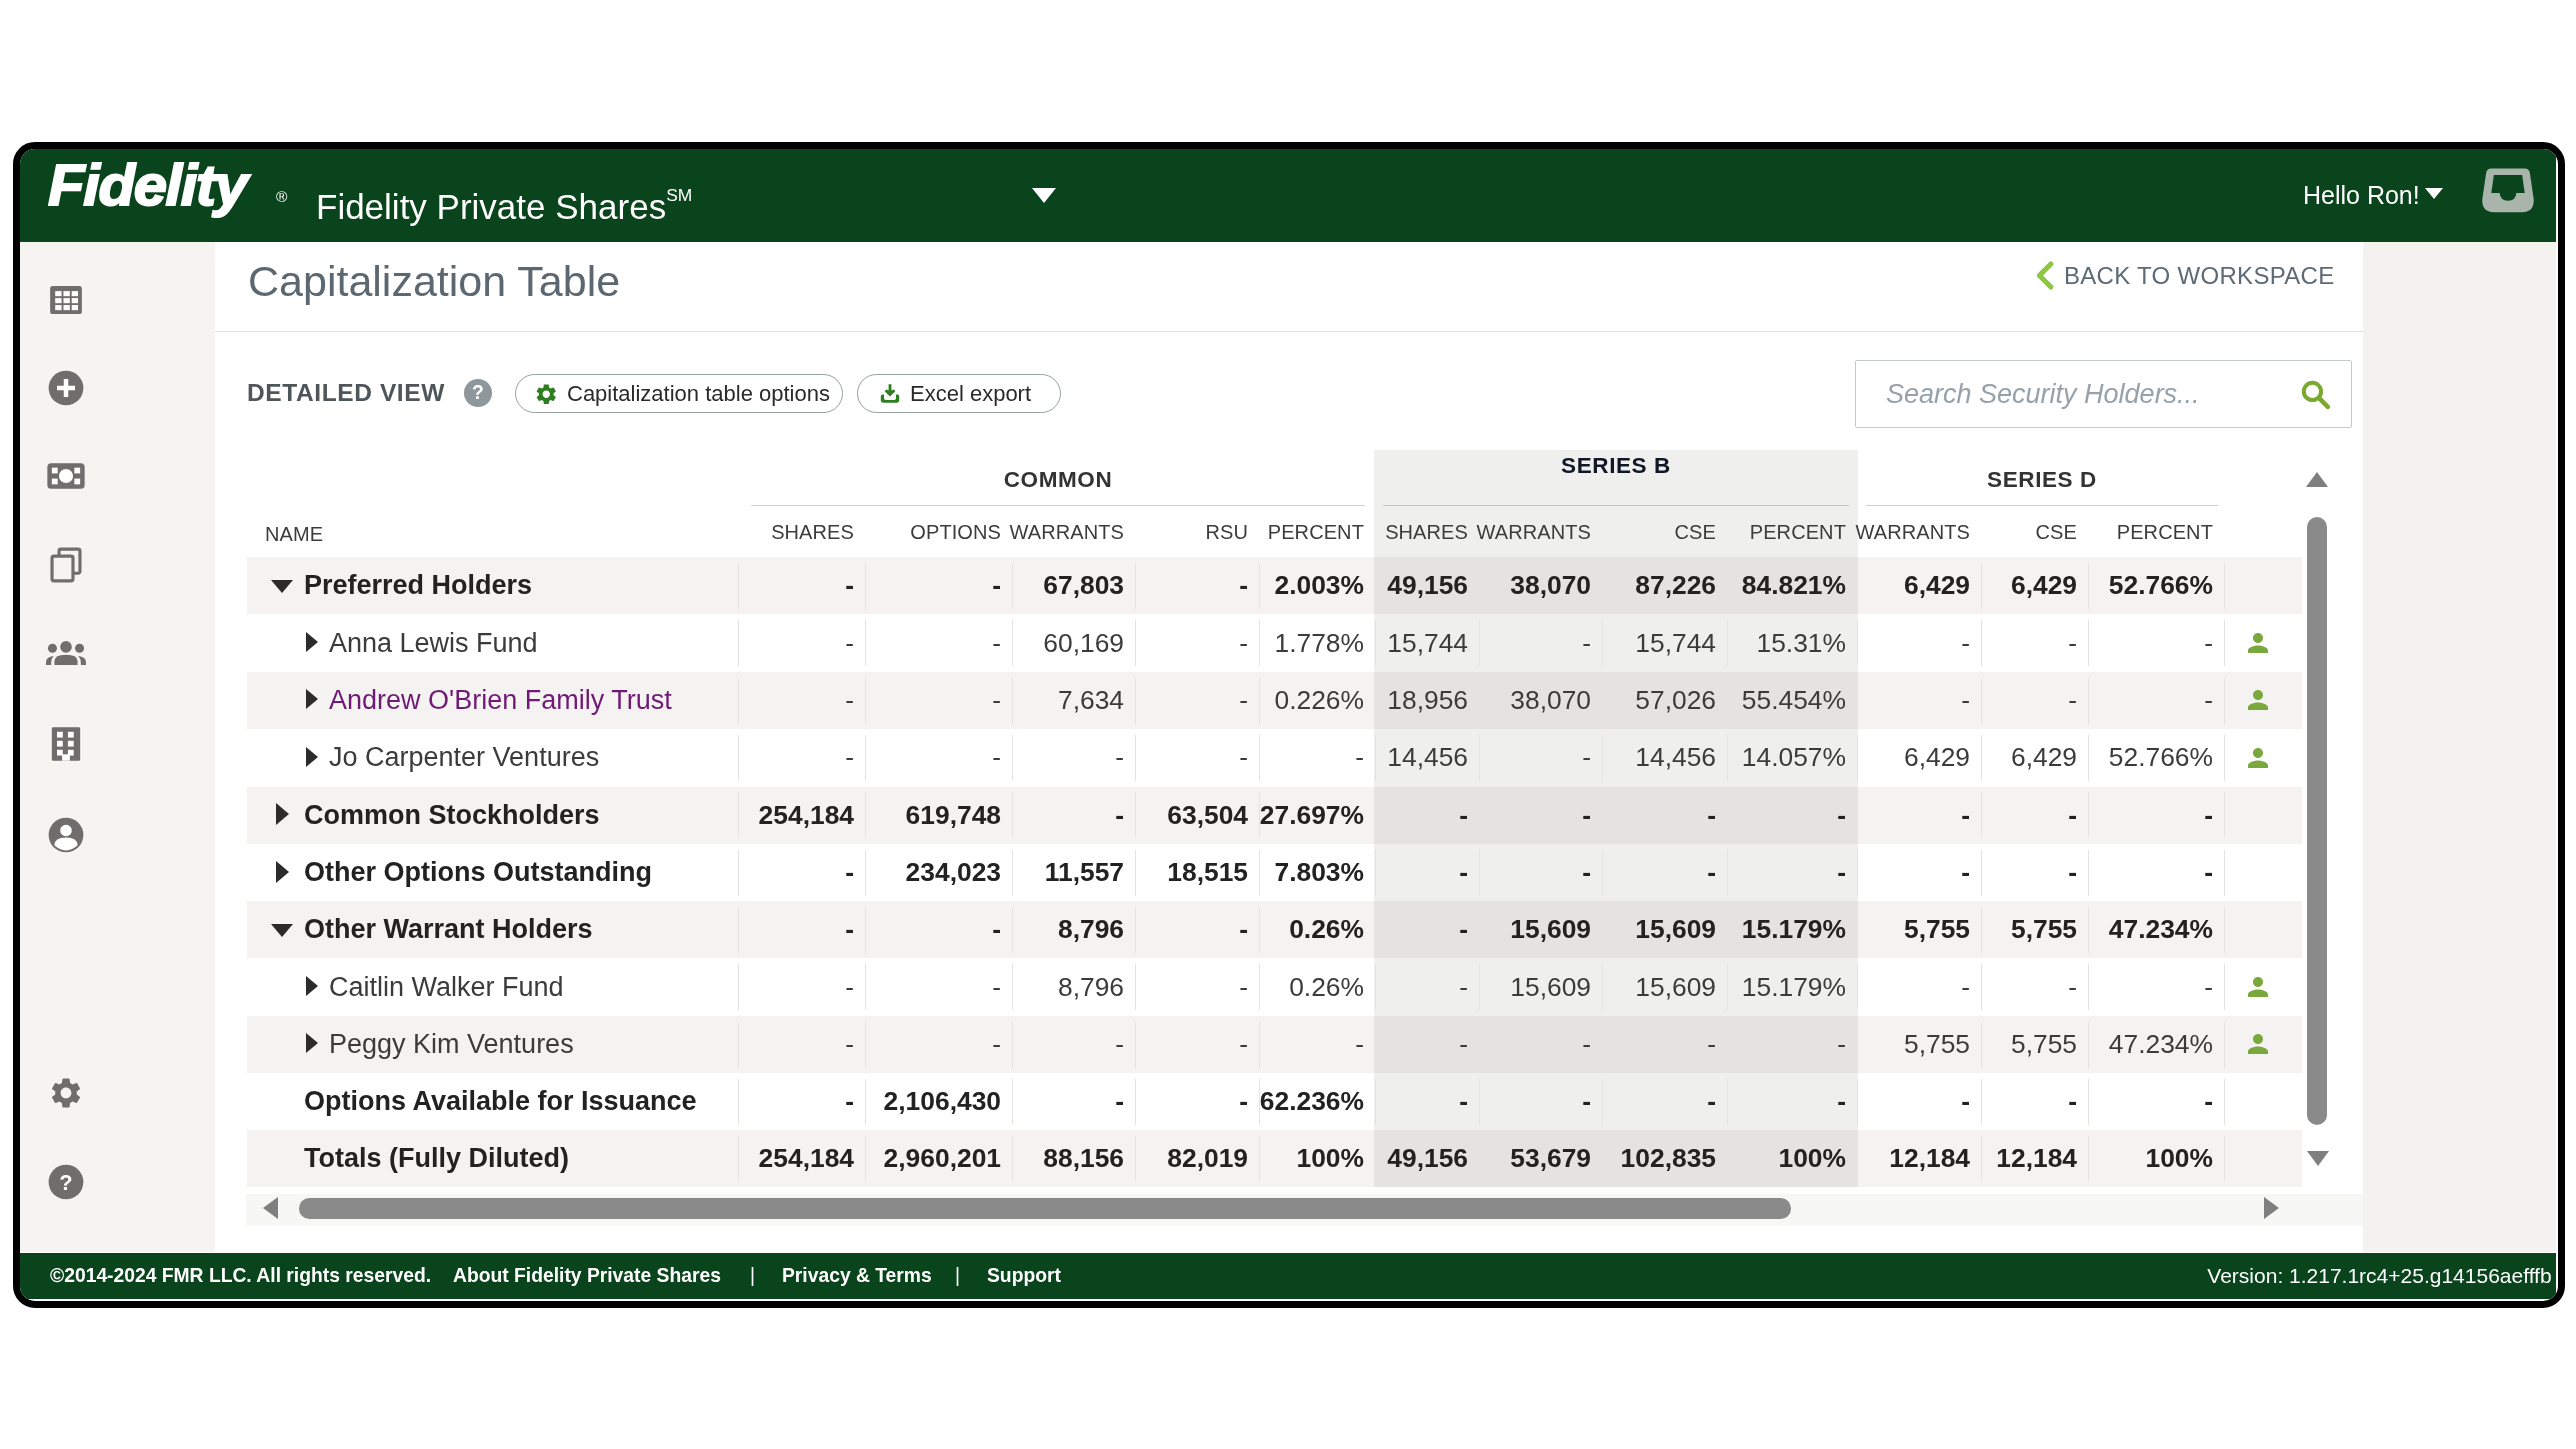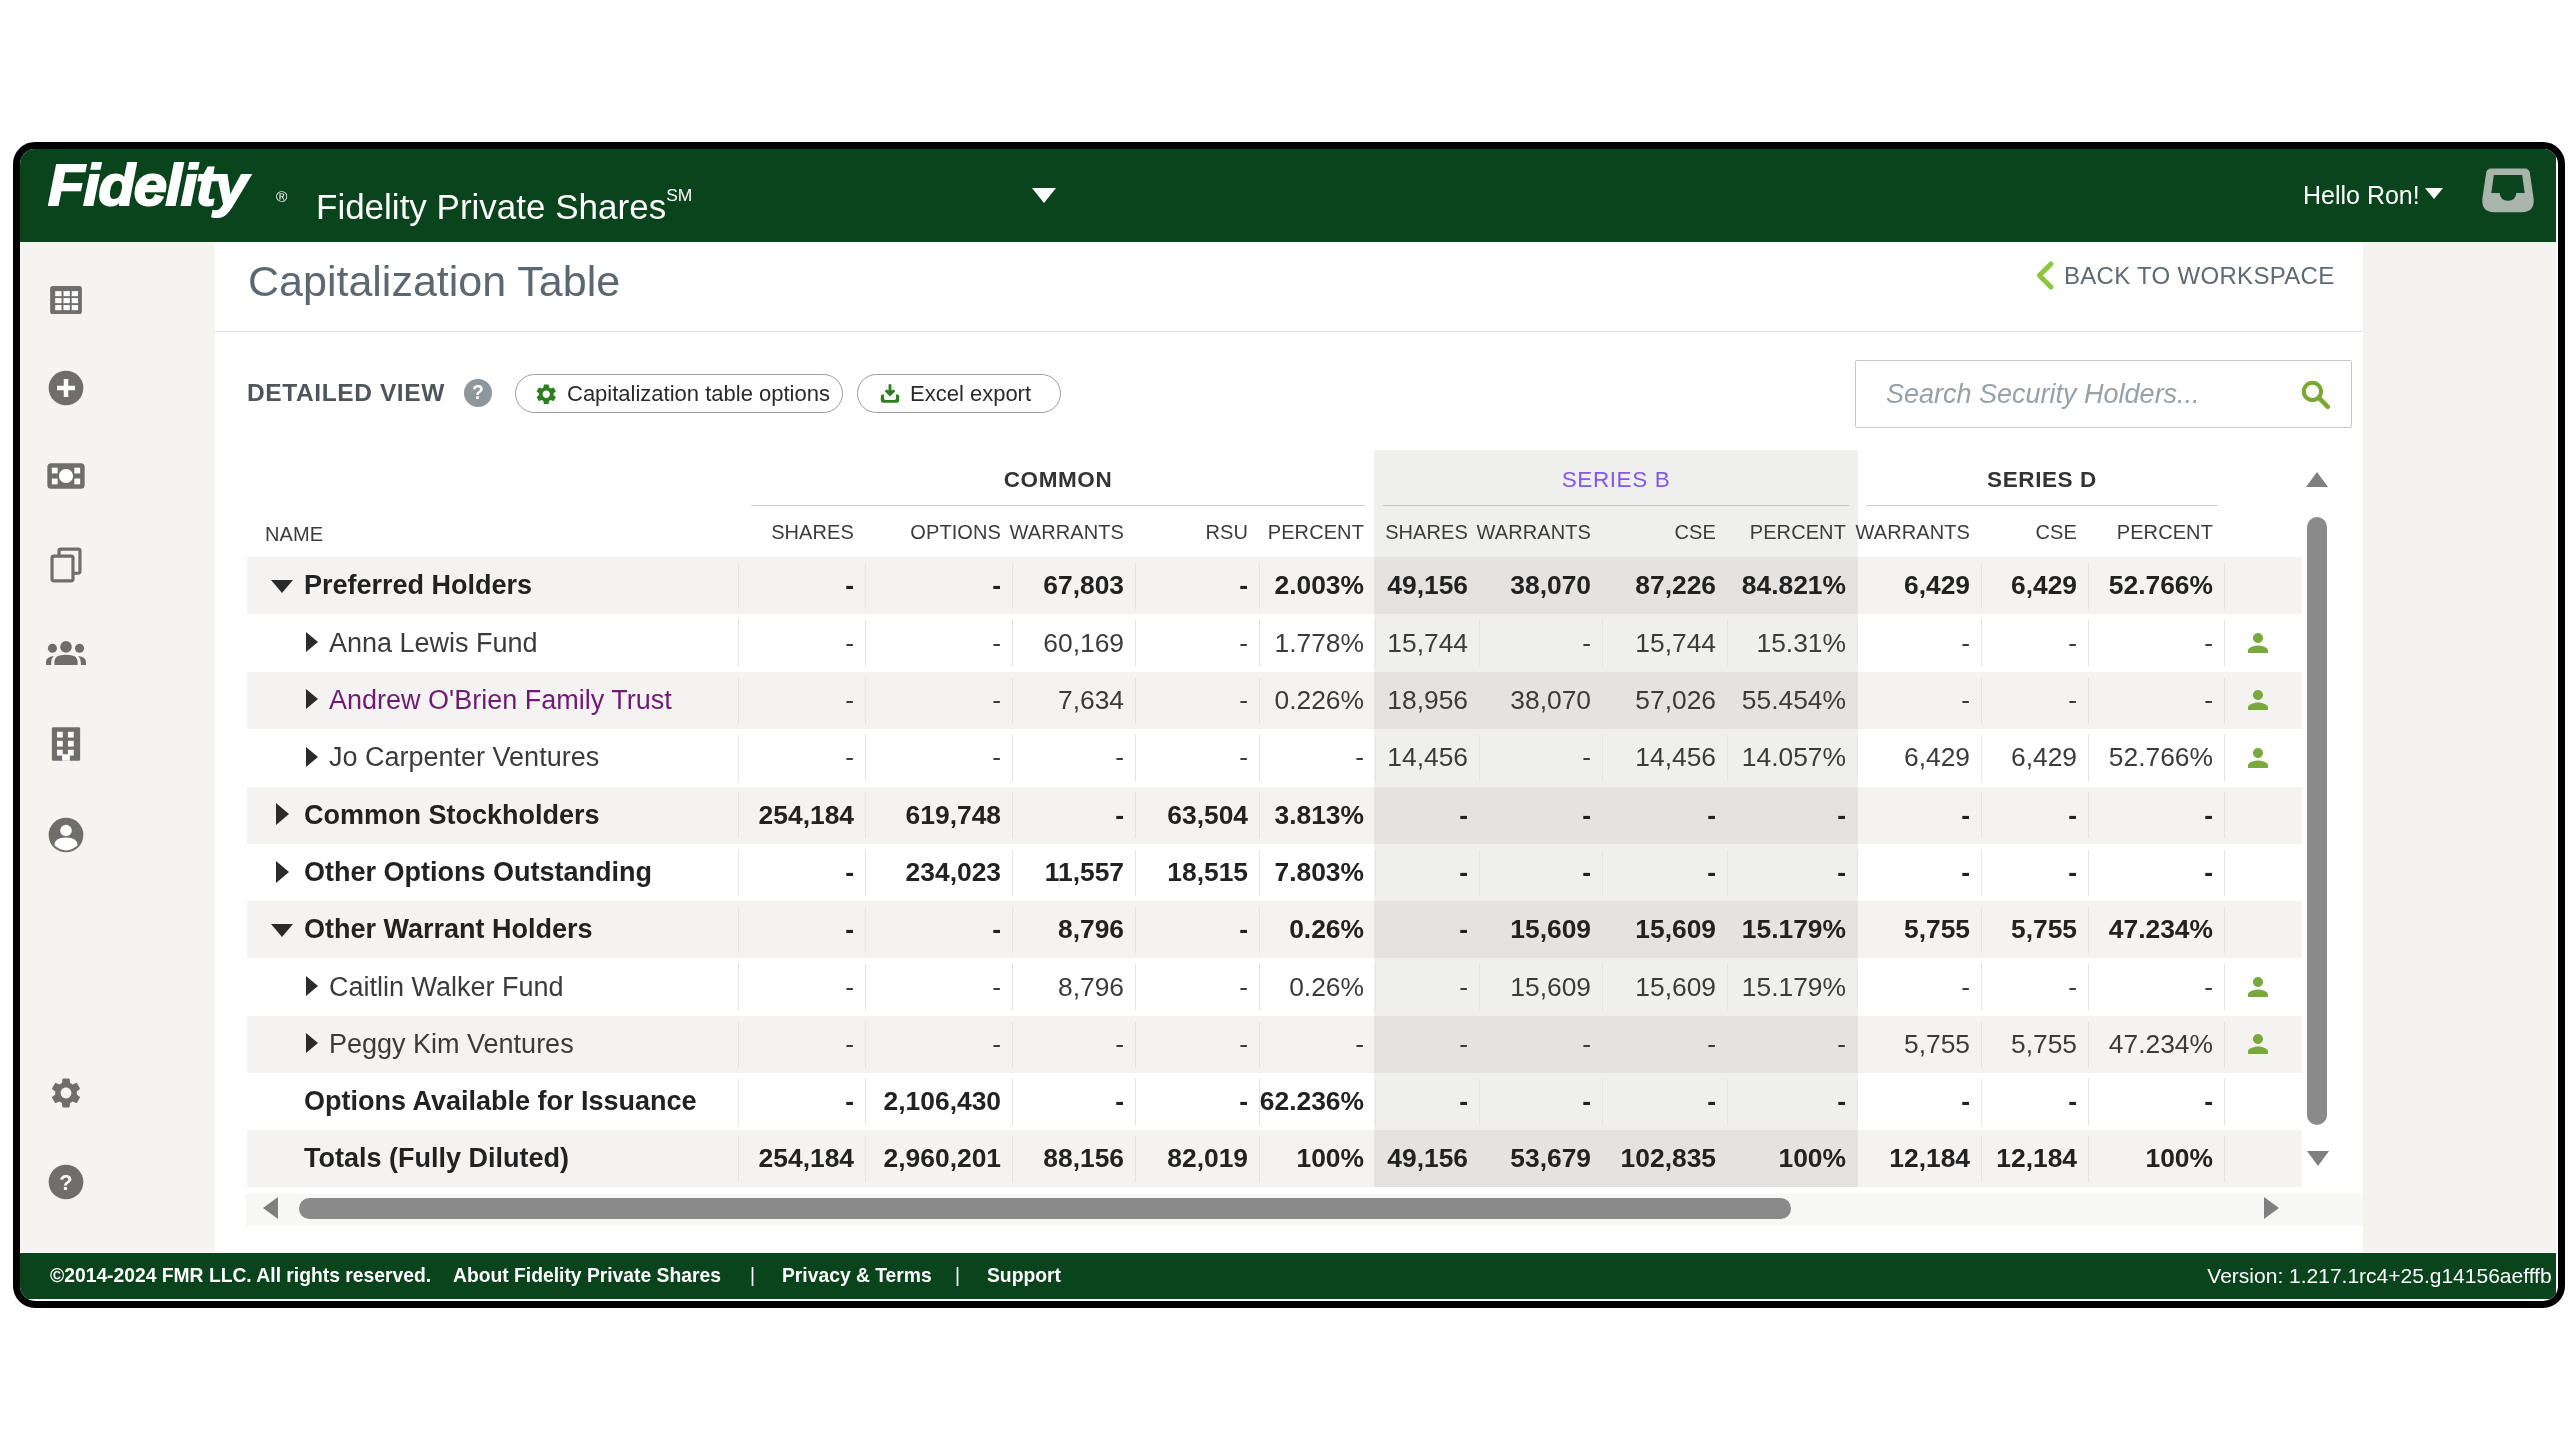--- a/index.html
+++ b/index.html
@@ -104,21 +104,21 @@
 </svg>
 <div class="abs" style="left:890px;top:225px;height:39px;line-height:39px;font-size:22px;color:#2a2a2a;">Excel export</div>
 <div class="abs" style="left:1835px;top:211px;width:497px;height:68px;border:1.3px solid #c3c9cb;border-radius:1.9px;background:#fff;"></div>
 <div class="abs" style="left:1866px;top:211px;height:68px;line-height:68px;font-size:27px;font-style:italic;color:#97a1a9;">Search Security Holders...</div>
 <svg class="abs" style="left:2277px;top:227px;" width="37" height="37" viewBox="0 0 24 24">
 <circle cx="10" cy="10" r="5.6" fill="none" stroke="#7aa930" stroke-width="2.6"></circle>
 <line x1="14.2" y1="14.2" x2="20" y2="20" stroke="#7aa930" stroke-width="3" stroke-linecap="round"></line>
     </svg>
 <div class="abs" style="left:1354px;top:301px;width:484px;height:737px;background:rgba(44,40,30,0.075);z-index:1;"></div>
 <div class="abs" style="left:731px;top:318px;width:614px;text-align:center;font-size:22.5px;font-weight:bold;color:#333;letter-spacing:0.6px;">COMMON</div>
-<div class="abs" style="left:1363px;top:318px;width:466px;text-align:center;font-size:22.5px;font-weight:normal;color:#8b5cf6;letter-spacing:0.6px;">SERIES B</div>
+<div class="abs" style="left:1363px;top:304px;width:466px;text-align:center;font-size:22.5px;font-weight:bold;color:#0f172a;letter-spacing:0.6px;">SERIES B</div>
 <div class="abs" style="left:1846px;top:318px;width:352px;text-align:center;font-size:22.5px;font-weight:bold;color:#333;letter-spacing:0.6px;">SERIES D</div>
 <div class="abs" style="left:731px;top:356px;width:614px;height:1.3px;background:#cfd0ce;"></div>
 <div class="abs" style="left:1363px;top:356px;width:466px;height:1.3px;background:#cfd0ce;"></div>
 <div class="abs" style="left:1846px;top:356px;width:352px;height:1.3px;background:#cfd0ce;"></div>
 <div class="abs" style="left:245px;top:374px;font-size:20px;color:#3c3c3c;letter-spacing:0.1px;">NAME</div>
 <div class="abs num" style="left:576px;top:372px;width:258px;font-size:20px;color:#3c3c3c;letter-spacing:0.1px;z-index:2;">SHARES</div>
 <div class="abs num" style="left:723px;top:372px;width:258px;font-size:20px;color:#3c3c3c;letter-spacing:0.1px;z-index:2;">OPTIONS</div>
 <div class="abs num" style="left:846px;top:372px;width:258px;font-size:20px;color:#3c3c3c;letter-spacing:0.1px;z-index:2;">WARRANTS</div>
 <div class="abs num" style="left:970px;top:372px;width:258px;font-size:20px;color:#3c3c3c;letter-spacing:0.1px;z-index:2;">RSU</div>
 <div class="abs num" style="left:1086px;top:372px;width:258px;font-size:20px;color:#3c3c3c;letter-spacing:0.1px;z-index:2;">PERCENT</div>
@@ -248,21 +248,21 @@
 <svg class="abs" style="left:2223px;top:594px;z-index:2;" width="30" height="30" viewBox="0 0 24 24">
 <path fill="#79a83d" d="M12 12c2.21 0 4-1.79 4-4s-1.79-4-4-4-4 1.79-4 4 1.79 4 4 4zm0 2c-2.67 0-8 1.34-8 4v2h16v-2c0-2.66-5.33-4-8-4z"></path>
     </svg>
 <div class="abs" style="left:227px;top:638px;width:2055px;height:57px;background:#f4f3f1;"></div>
 <div class="abs" style="left:256px;top:654px;width:0;height:0;border-top:11px solid transparent;border-bottom:11px solid transparent;border-left:13px solid #2b2b2b;z-index:2;"></div>
 <div class="abs" style="left:284px;top:638px;height:57px;line-height:57px;font-size:27px;font-weight:bold;color:#222;z-index:2;">Common Stockholders</div>
 <div class="abs num" style="left:576px;top:638px;width:258px;height:57px;line-height:57px;font-size:26.4px;font-weight:bold;color:#222;z-index:2;">254,184</div>
 <div class="abs num" style="left:723px;top:638px;width:258px;height:57px;line-height:57px;font-size:26.4px;font-weight:bold;color:#222;z-index:2;">619,748</div>
 <div class="abs num" style="left:846px;top:638px;width:258px;height:57px;line-height:57px;font-size:26.4px;font-weight:bold;color:#222;z-index:2;">-</div>
 <div class="abs num" style="left:970px;top:638px;width:258px;height:57px;line-height:57px;font-size:26.4px;font-weight:bold;color:#222;z-index:2;">63,504</div>
-<div class="abs num" style="left:1086px;top:638px;width:258px;height:57px;line-height:57px;font-size:26.4px;font-weight:bold;color:#222;z-index:2;">3.813%</div>
+<div class="abs num" style="left:1086px;top:638px;width:258px;height:57px;line-height:57px;font-size:26.4px;font-weight:bold;color:#222;z-index:2;">27.697%</div>
 <div class="abs num" style="left:1190px;top:638px;width:258px;height:57px;line-height:57px;font-size:26.4px;font-weight:bold;color:#222;z-index:2;">-</div>
 <div class="abs num" style="left:1313px;top:638px;width:258px;height:57px;line-height:57px;font-size:26.4px;font-weight:bold;color:#222;z-index:2;">-</div>
 <div class="abs num" style="left:1438px;top:638px;width:258px;height:57px;line-height:57px;font-size:26.4px;font-weight:bold;color:#222;z-index:2;">-</div>
 <div class="abs num" style="left:1568px;top:638px;width:258px;height:57px;line-height:57px;font-size:26.4px;font-weight:bold;color:#222;z-index:2;">-</div>
 <div class="abs num" style="left:1692px;top:638px;width:258px;height:57px;line-height:57px;font-size:26.4px;font-weight:bold;color:#222;z-index:2;">-</div>
 <div class="abs num" style="left:1799px;top:638px;width:258px;height:57px;line-height:57px;font-size:26.4px;font-weight:bold;color:#222;z-index:2;">-</div>
 <div class="abs num" style="left:1935px;top:638px;width:258px;height:57px;line-height:57px;font-size:26.4px;font-weight:bold;color:#222;z-index:2;">-</div>
 <div class="abs" style="left:718px;top:643px;width:1.3px;height:46px;background:#e2e4e2;z-index:2;"></div>
 <div class="abs" style="left:845px;top:643px;width:1.3px;height:46px;background:#e2e4e2;z-index:2;"></div>
 <div class="abs" style="left:992px;top:643px;width:1.3px;height:46px;background:#e2e4e2;z-index:2;"></div>

